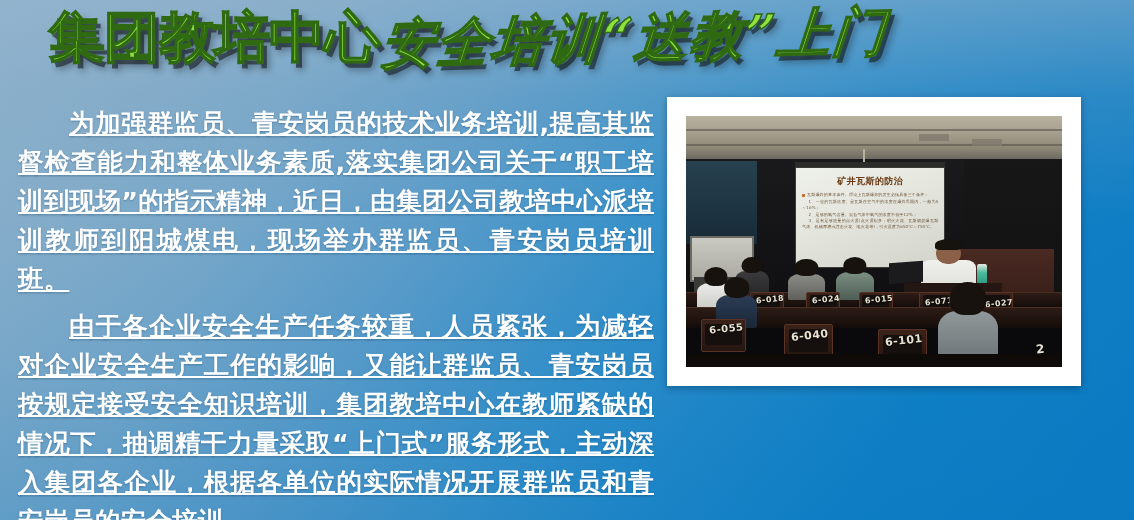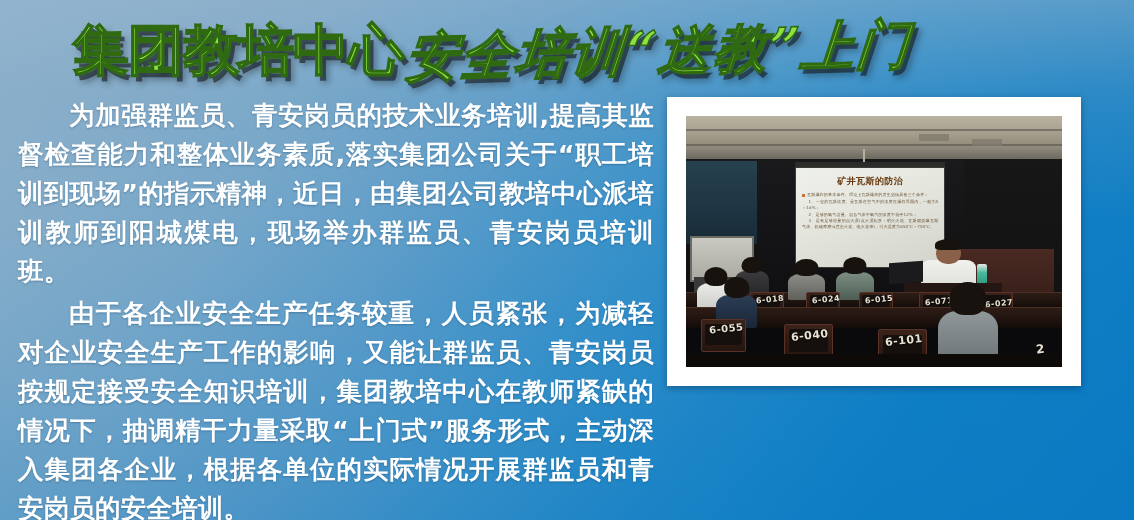--- a/index.html
+++ b/index.html
@@ -35,27 +35,26 @@
       rgba(60,145,200,0.05) 42%,
       rgba(10,122,194,0.10) 70%,
       rgba(8,118,190,0.25) 100%);
     pointer-events: none;
   }
 
   
   .title-row {
     position: absolute;
     left: 52px;
-    top: 14px;
+    top: 1px;
     height: 72px;
     display: flex;
     align-items: center;
     white-space: nowrap;
     z-index: 5;
-    margin-left: 24px;
   }
   .title-gothic, .title-brush {
     color: #8fe140;
     -webkit-text-stroke: 1.5px #2f6a12;
     text-shadow:
       4px 5px 0 rgba(20,25,28,0.60),
       6px 7px 7px rgba(15,20,24,0.45);
   }
   .title-gothic {
     font-family: "DejaVu Sans", "Liberation Sans", sans-serif;
@@ -78,31 +77,32 @@
 
   
   .article {
     position: absolute;
     left: 18px;
     top: 96px;
     width: 636px;
     z-index: 4;
   }
   .article p {
-    margin: 0 0 3px 0;
+    margin: 8px 0 3px 0;
     color: #ffffff;
     font-family: "DejaVu Sans", "Liberation Sans", sans-serif;
     font-weight: 700;
     font-size: 25.5px;
     line-height: 39px;
     text-indent: 2em;
     text-align: justify;
     text-align-last: left;
     letter-spacing: 0.2px;
     text-shadow: 0 1px 2px rgba(20,60,95,0.35);
+    text-decoration: underline;
   }
 
   
   .photo-frame {
     position: absolute;
     left: 667px;
     top: 97px;
     width: 414px;
     height: 289px;
     background: #ffffff;

